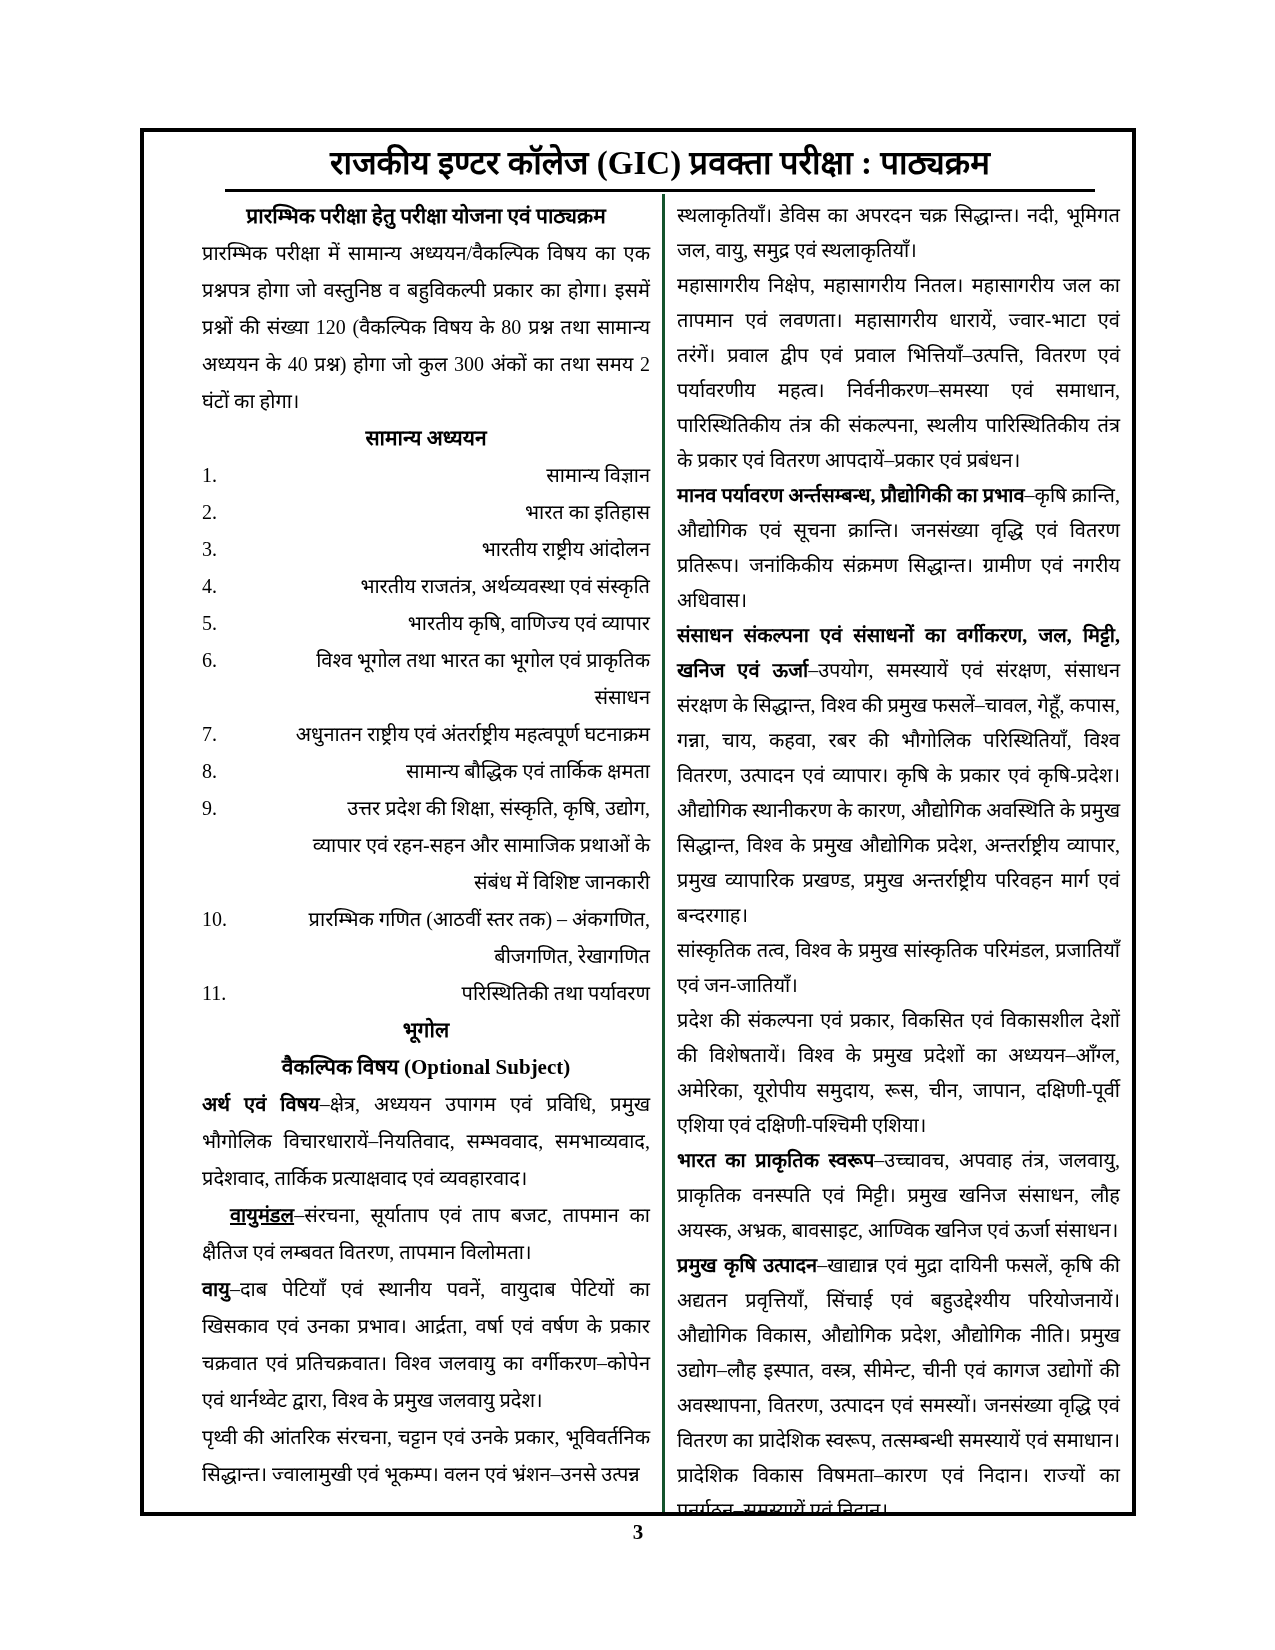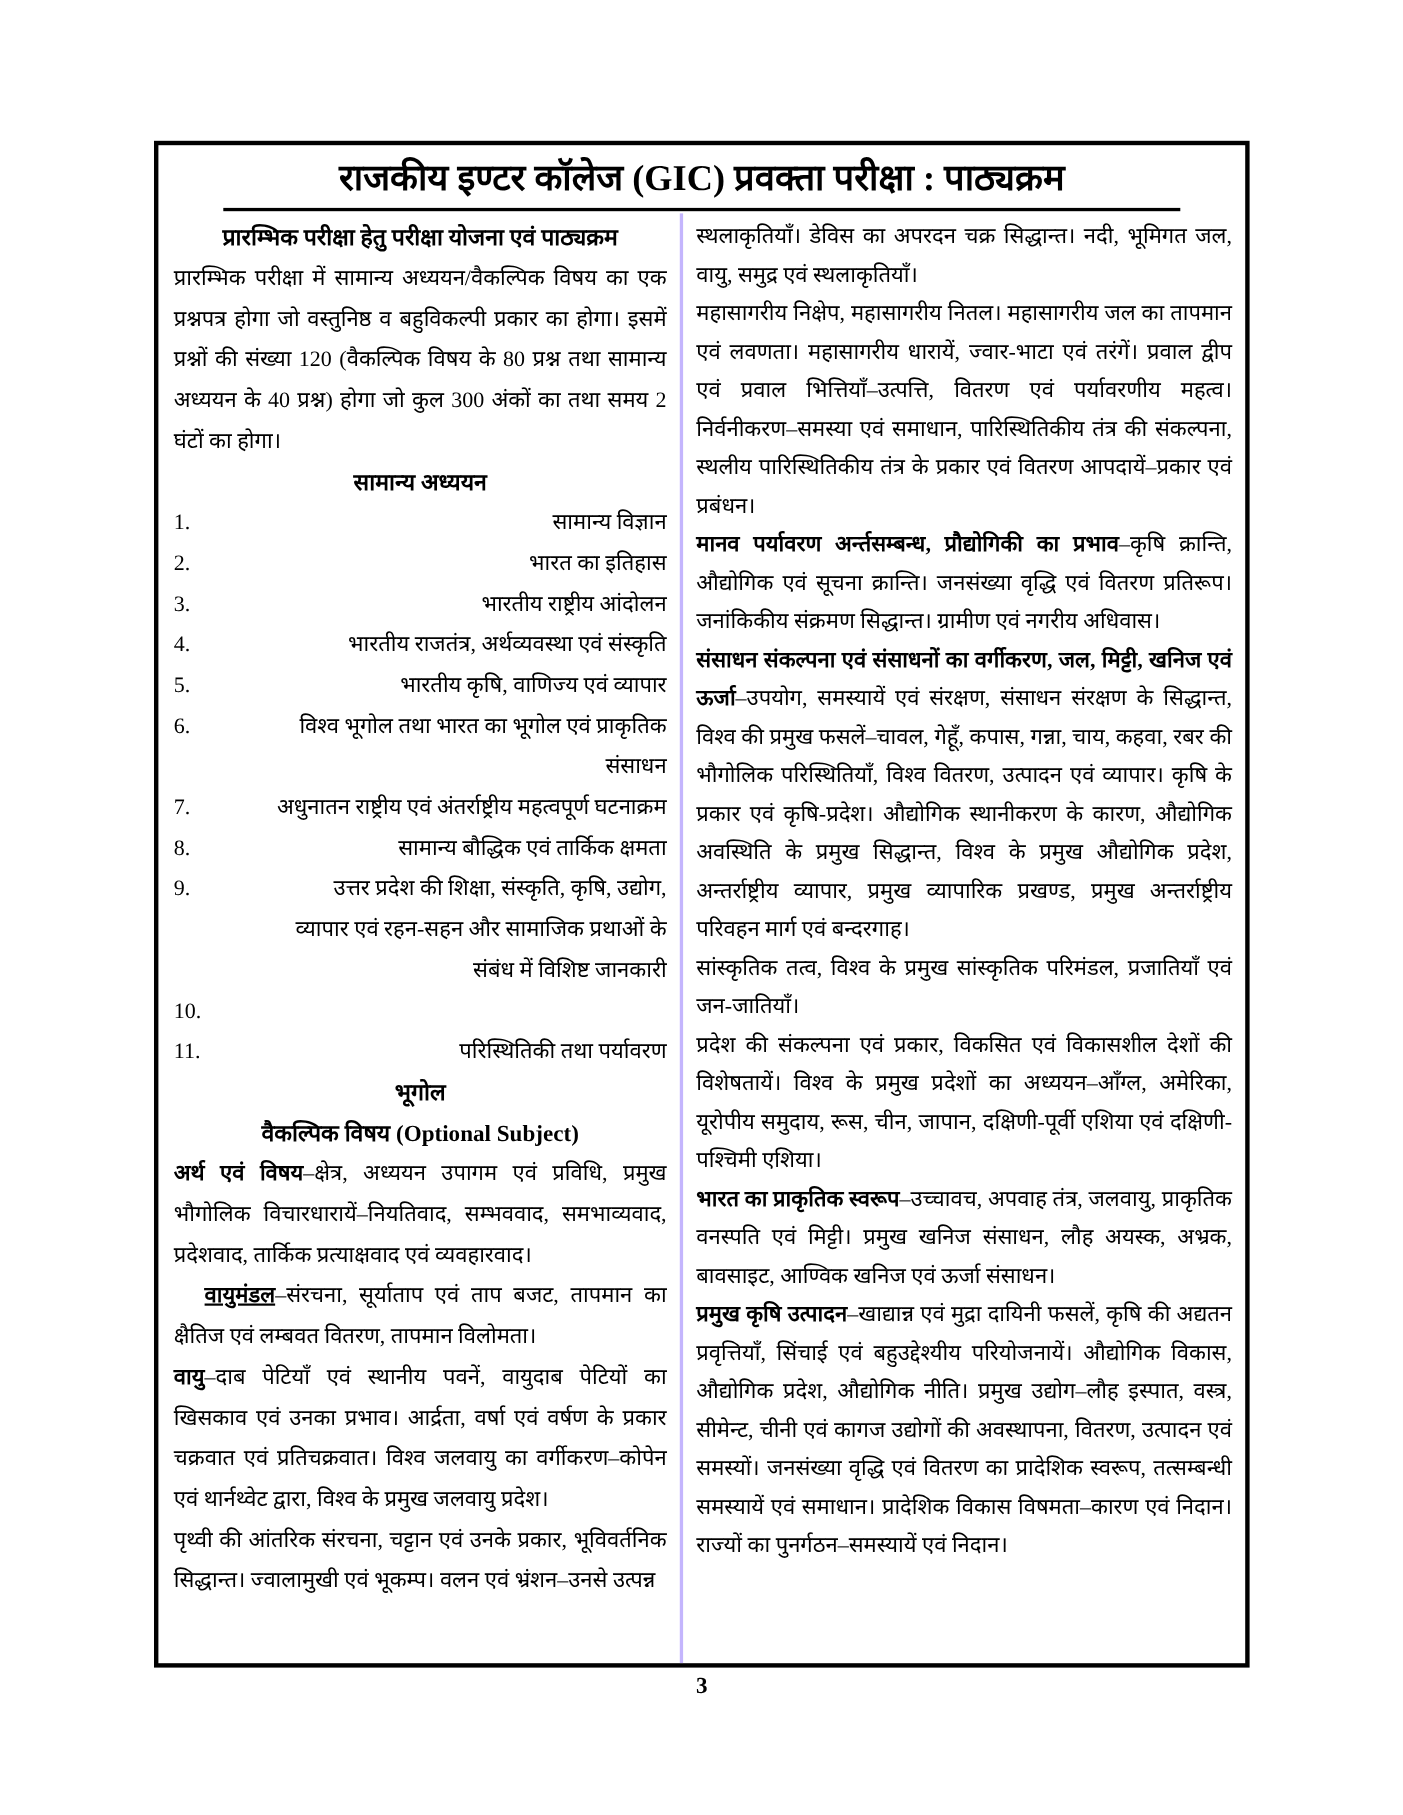--- a/index.html
+++ b/index.html
@@ -25,20 +25,21 @@
     left: 140px;
     top: 128px;
     width: 996px;
     height: 1388px;
     border: 4px solid #000;
     box-sizing: border-box;
     display: flex;
     flex-direction: column;
     overflow: hidden;
     background: #fff;
+    padding-left: 44px;
   }
   .doc-title {
     text-align: center;
     font-weight: bold;
     font-size: 33px;
     line-height: 1.2;
     padding-top: 12px;
   }
   .title-rule {
     width: 870px;
@@ -53,21 +54,21 @@
   }
   .col {
     box-sizing: border-box;
     overflow: hidden;
     font-size: 20px;
     text-align: justify;
   }
   .col-left {
     width: 477px;
     flex: 0 0 477px;
-    border-right: 3px solid #c4b5fd;
+    border-right: 3px solid #14532d;
     padding: 4px 12px 0 14px;
     line-height: 37px;
   }
   .col-right {
     flex: 1;
     padding: 4px 12px 0 12px;
     line-height: 35px;
   }
   .heading {
     font-weight: bold;
@@ -161,20 +162,21 @@
               <span class="item-text">सामान्य बौद्धिक एवं तार्किक क्षमता</span>
             </div>
 
             <div class="list-row">
               <span class="num">9.</span>
               <span class="item-text">उत्तर प्रदेश की शिक्षा, संस्कृति, कृषि, उद्योग, व्यापार एवं रहन-सहन और सामाजिक प्रथाओं के संबंध में विशिष्ट जानकारी</span>
             </div>
 
             <div class="list-row">
               <span class="num">10.</span>
+              <span class="item-text">प्रारम्भिक गणित (आठवीं स्तर तक) – अंकगणित, बीजगणित, रेखागणित</span>
             </div>
 
             <div class="list-row">
               <span class="num">11.</span>
               <span class="item-text">परिस्थितिकी तथा पर्यावरण</span>
             </div>
           </div>
 
         <div class="heading">भूगोल</div>
         <div class="heading">वैकल्पिक विषय (Optional Subject)</div>

